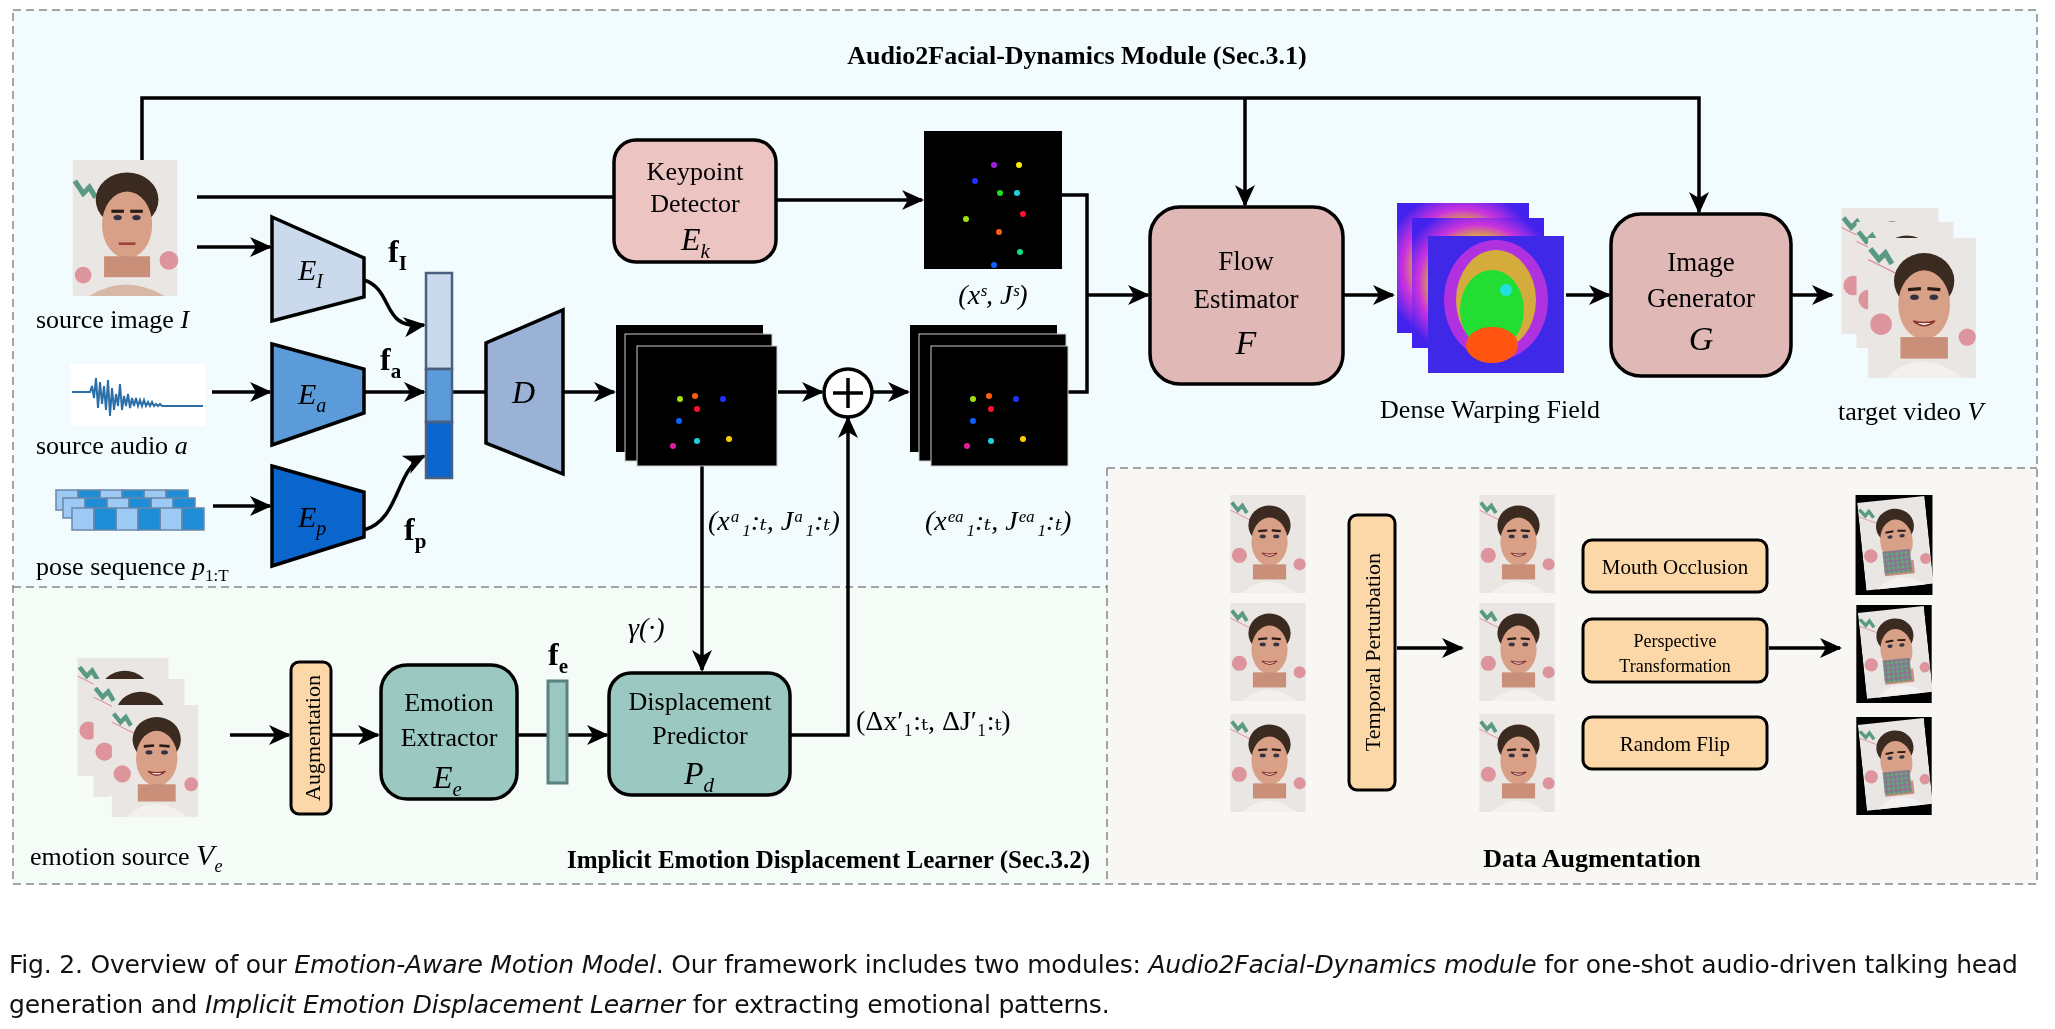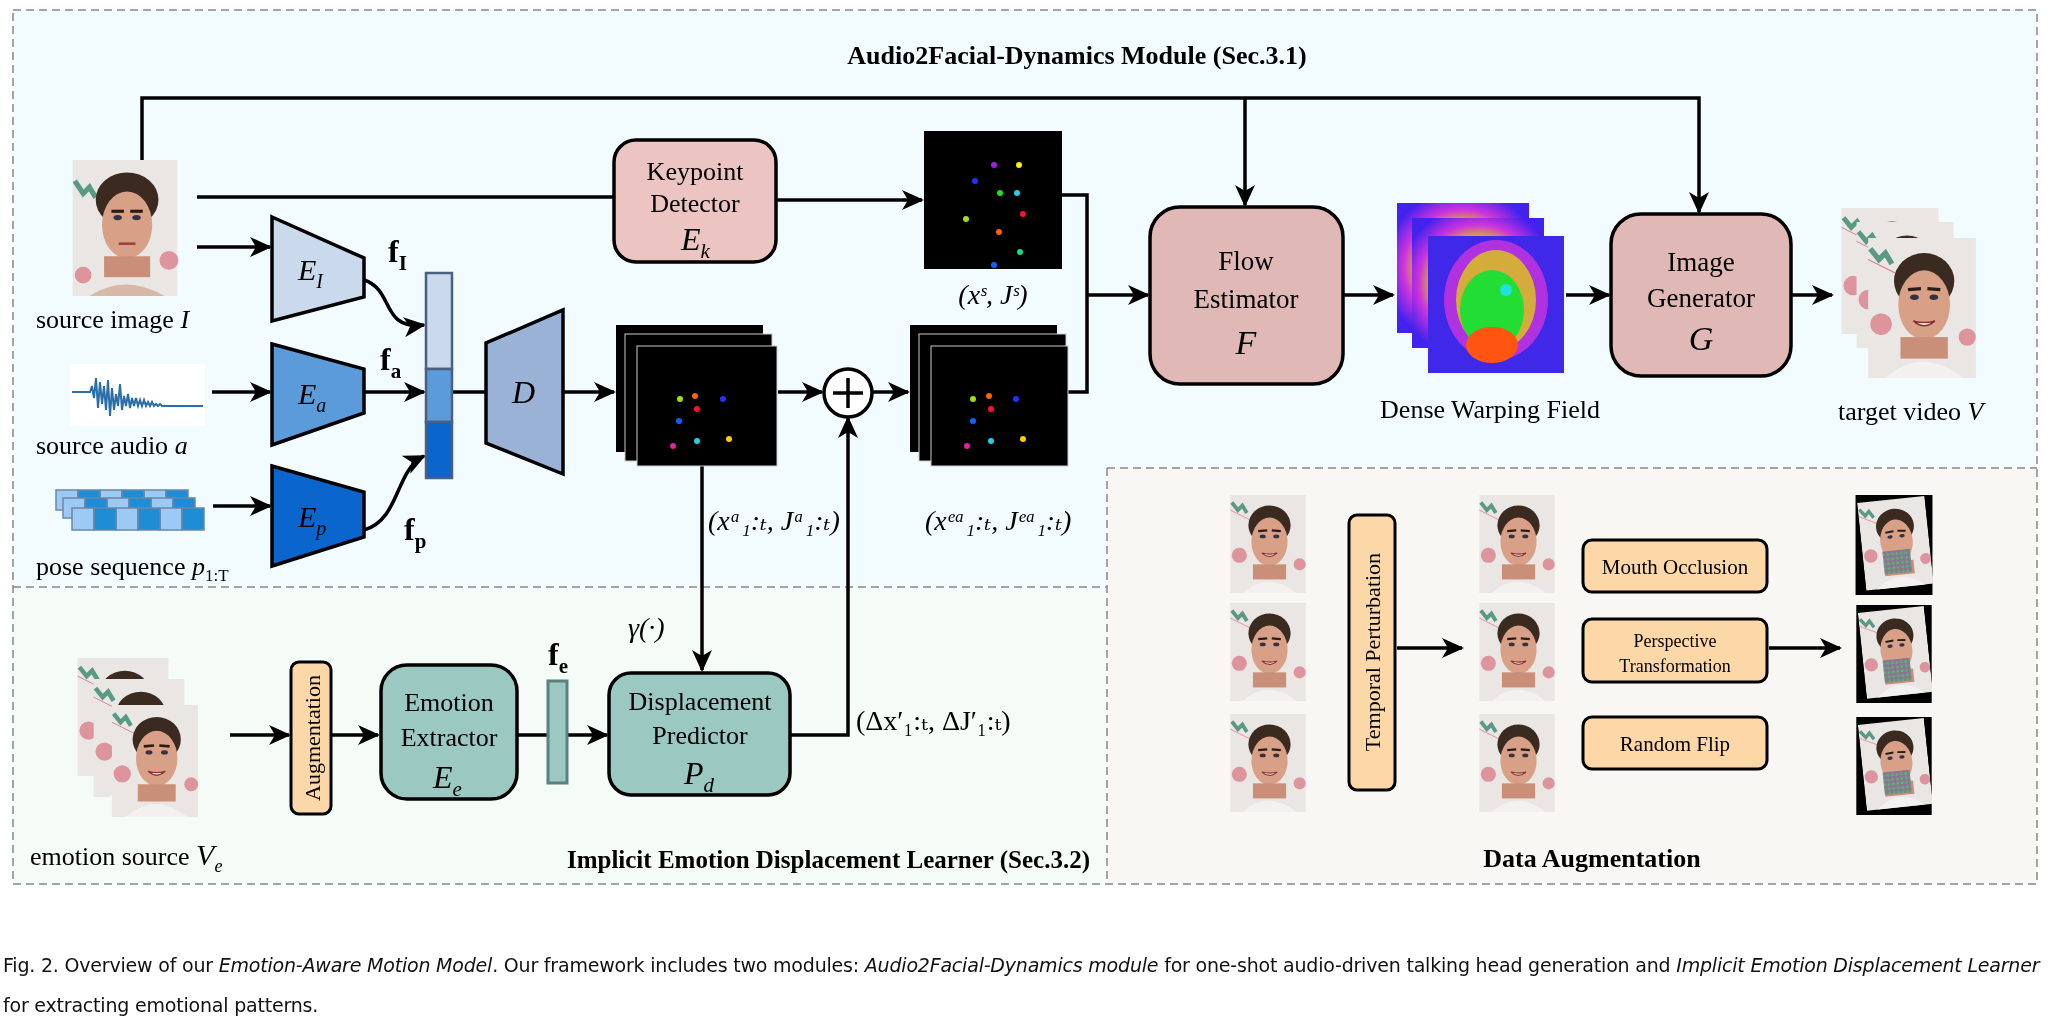--- a/index.html
+++ b/index.html
@@ -1,19 +1,19 @@
 <!DOCTYPE html>
 <html><head>
 <meta charset="utf-8">
 <style>
   html,body{margin:0;padding:0;background:#ffffff;}
   body{width:2055px;height:1029px;position:relative;overflow:hidden;font-family:"Liberation Serif","DejaVu Serif",serif;color:#111;}
   svg.diagram{position:absolute;left:0;top:0;}
   .serif{font-family:"Liberation Serif","DejaVu Serif",serif;}
-  .caption{position:absolute;left:3px;top:945px;width:2040px;font-family:"DejaVu Sans","Liberation Sans",sans-serif;font-size:19px;line-height:40px;color:#111;letter-spacing:-0.2px;}
+  .caption{position:absolute;left:9px;top:945px;width:2040px;font-family:"DejaVu Sans","Liberation Sans",sans-serif;font-size:25px;line-height:40px;color:#111;letter-spacing:-0.2px;}
   .caption i{font-style:italic;}
 </style>
 </head>
 <body>
 
 <svg class="diagram" width="2055" height="1029" viewBox="0 0 2055 1029">
   <defs>
     <marker id="arr" markerWidth="10" markerHeight="10" refX="8" refY="5" orient="auto" markerUnits="userSpaceOnUse">
       <path d="M0,0 L10,5 L0,10 L3,5 Z" fill="#000"></path>
     </marker>

